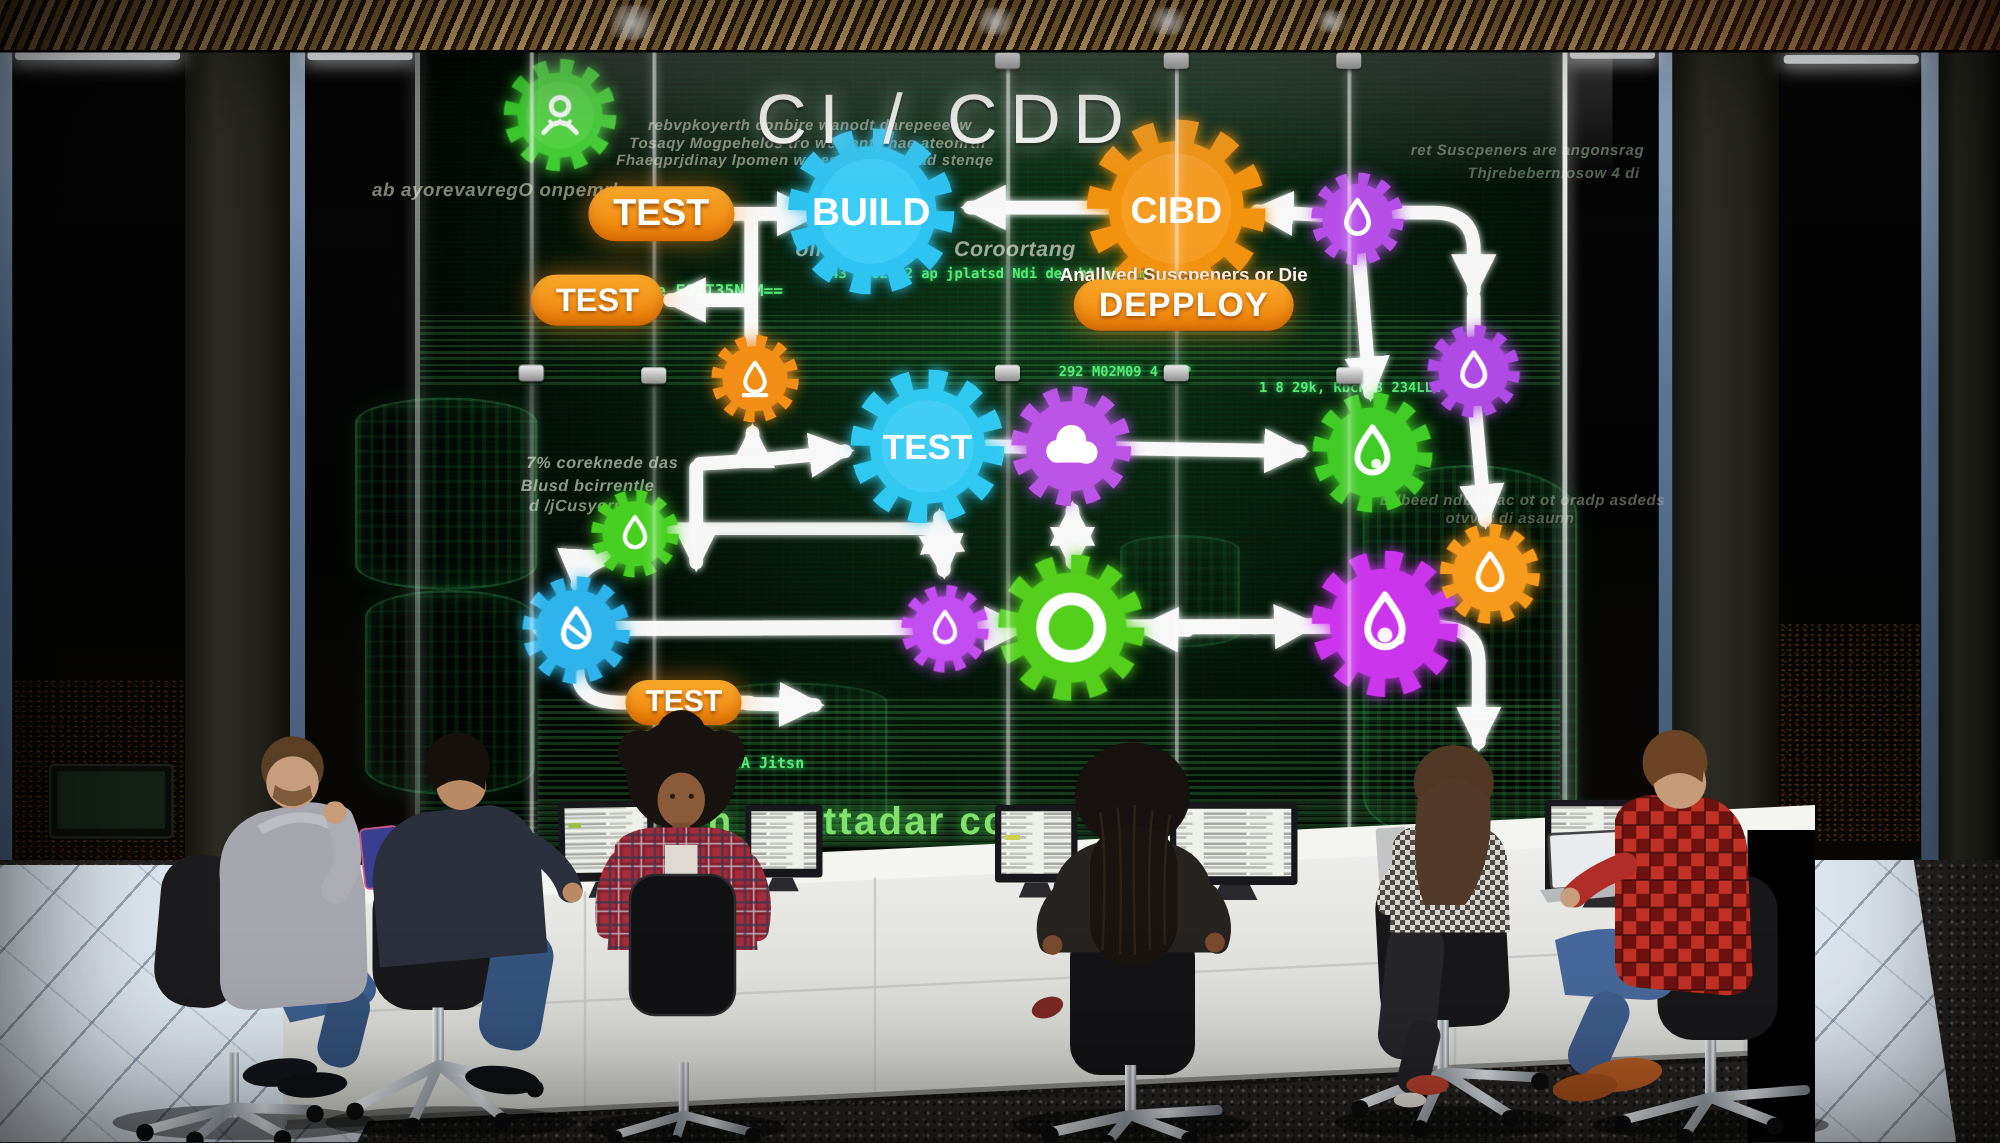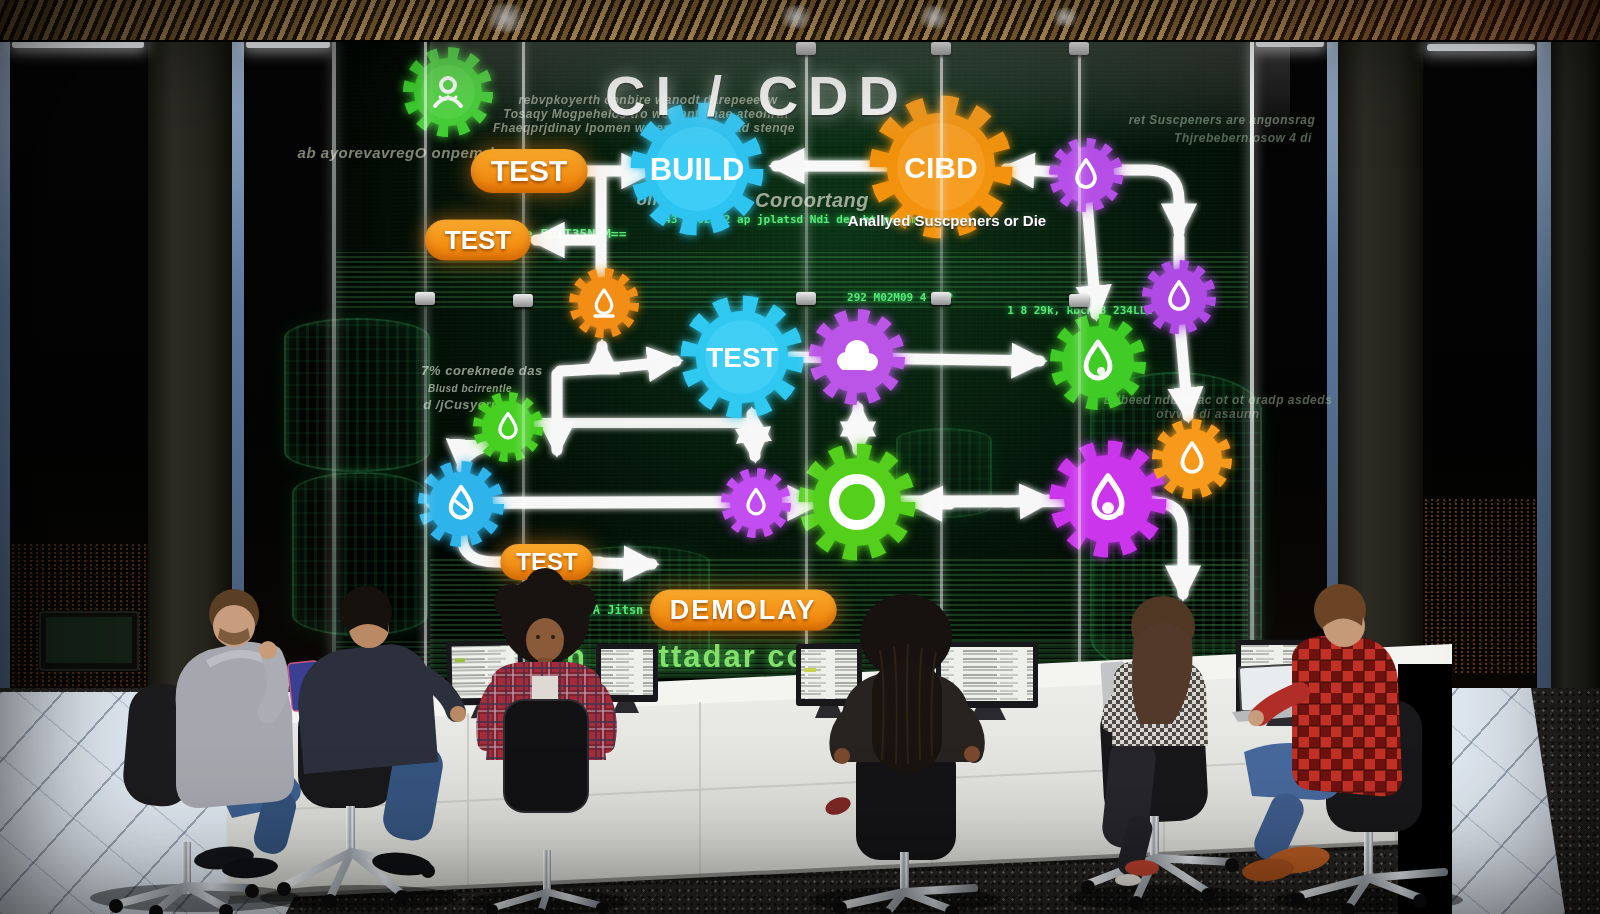--- a/index.html
+++ b/index.html
@@ -39,21 +39,21 @@
   .clamp{width:20px;height:13px;border-radius:3px;background:linear-gradient(180deg,#ececec,#8f8f8f);box-shadow:0 2px 3px rgba(0,0,0,.8);}
   .haze{background:linear-gradient(180deg,rgba(255,255,255,.20),rgba(255,255,255,0));}
 
   
   .ftext{position:absolute;transform:translate(-50%,-50%);white-space:nowrap;color:rgba(205,208,185,.62);
     font-size:12px;font-weight:bold;font-style:italic;letter-spacing:.5px;}
   .gtext{position:absolute;transform:translate(-50%,-50%);white-space:nowrap;color:#57e878;font-weight:bold;
     font-family:"DejaVu Sans Mono",monospace;font-size:12px;text-shadow:0 0 6px rgba(60,255,110,.85);}
   .script{position:absolute;transform:translate(-50%,-50%);white-space:nowrap;color:#82e06c;font-size:31px;font-weight:bold;
     letter-spacing:2px;text-shadow:0 0 12px rgba(100,255,100,.75);}
-  .title{position:absolute;transform:translate(-50%,-50%);white-space:nowrap;color:#f4f4f2;font-size:56px;font-weight:700;
+  .title{position:absolute;transform:translate(-50%,-50%);white-space:nowrap;color:#f4f4f2;font-size:56px;font-weight:400;
     letter-spacing:10px;text-shadow:0 0 16px rgba(255,255,255,.55),0 2px 2px rgba(0,0,0,.6);}
   .note{position:absolute;transform:translate(-50%,-50%);white-space:nowrap;color:#fff;font-size:15px;font-weight:bold;
     text-shadow:0 1px 2px rgba(0,0,0,.8),0 0 6px rgba(255,255,255,.3);}
   .badge{position:absolute;transform:translate(-50%,-50%);white-space:nowrap;color:#fff;font-weight:bold;
     background:linear-gradient(180deg,#f8a92c,#ee7e05);border-radius:40px;padding:5px 20px;
     text-shadow:0 2px 3px rgba(110,45,0,.65);box-shadow:0 0 22px rgba(255,145,25,.55),inset 0 -5px 9px rgba(150,60,0,.35);}
 
   
   .floor{left:0;top:688px;width:1600px;height:226px;background-color:#262422;
     background-image:radial-gradient(rgba(225,225,218,.30) 1px,transparent 1.5px),
@@ -106,27 +106,27 @@
   <div class="abs drum" style="left:292px;top:472px;width:132px;height:160px;opacity:.55"></div>
   <div class="abs drum" style="left:556px;top:546px;width:150px;height:118px;opacity:.45"></div>
   <div class="abs drum" style="left:1090px;top:372px;width:168px;height:300px;opacity:.6"></div>
   <div class="abs drum" style="left:896px;top:428px;width:92px;height:86px;opacity:.4"></div>
 
   <span class="ftext" style="left:648px;top:100px">rebvpkoyerth conbire wanodt darepeeeew</span>
   <span class="ftext" style="left:646px;top:114px">Tosaqy Mogpehelos tro wemante nae ateonrth</span>
   <span class="ftext" style="left:644px;top:128px">Fhaeqprjdinay lpomen wo esnungqee zad stenqe</span>
   <span class="ftext" style="left:398px;top:152px;font-size:15px">ab ayorevavregO onpemrk</span>
   <span class="ftext" style="left:663px;top:200px;font-size:17px;color:rgba(195,200,180,.8)">ollebd</span>
-  <span class="ftext" style="left:812px;top:200px;font-size:20px;color:rgba(195,200,180,.8)">Coroortang</span>
+  <span class="ftext" style="left:812px;top:200px;font-size:17px;color:rgba(195,200,180,.8)">Coroortang</span>
   <span class="ftext" style="left:1222px;top:120px;color:rgba(160,190,160,.55)">ret Suscpeners are angonsrag</span>
   <span class="ftext" style="left:1243px;top:138px;color:rgba(160,190,160,.5)">Thjrebeberniosow 4 di</span>
   <span class="ftext" style="left:1218px;top:400px;color:rgba(170,185,160,.5)">Bdbeed ndbninac ot ot oradp asdeds</span>
   <span class="ftext" style="left:1208px;top:414px;color:rgba(170,185,160,.45)">otvver di asaunn</span>
   <span class="ftext" style="left:482px;top:370px;font-size:13px;color:rgba(200,210,190,.7)">7% coreknede das</span>
-  <span class="ftext" style="left:470px;top:388px;font-size:10px;color:rgba(200,210,190,.7)">Blusd bcirrentle</span>
+  <span class="ftext" style="left:470px;top:388px;font-size:13px;color:rgba(200,210,190,.7)">Blusd bcirrentle</span>
   <span class="ftext" style="left:462px;top:404px;font-size:13px;color:rgba(200,210,190,.65)">d /jCusyerrl</span>
 
   <span class="gtext" style="left:560px;top:233px;font-size:13px">fhone EOIT35NEM==</span>
   <span class="gtext" style="left:790px;top:219px;font-size:11px">43 6202.42 ap jplatsd Ndi den bt pfaim</span>
   <span class="gtext" style="left:1080px;top:310px;font-size:11px">1 8 29k, Rbck-8 234LL2</span>
   <span class="gtext" style="left:900px;top:297px;font-size:11px">292 M02M09 4 ffP</span>
   <span class="gtext" style="left:600px;top:610px;font-size:12px">ANGSIA Jitsn</span>
   <span class="script" style="left:712px;top:657px">n angttadar comp</span>
 
   <svg width="1600" height="914" viewBox="0 0 1600 914">
@@ -316,22 +316,22 @@
   <div class="abs ceiling-shade"></div>
   <div class="abs clight" style="left:480px;top:4px;width:52px;height:28px"></div>
   <div class="abs clight" style="left:776px;top:6px;width:40px;height:22px"></div>
   <div class="abs clight" style="left:914px;top:6px;width:40px;height:22px"></div>
   <div class="abs clight" style="left:1048px;top:8px;width:34px;height:18px"></div>
 
   <div class="title" style="left:757px;top:95px">CI / CDD</div>
   <div class="badge" style="left:529px;top:171px;font-size:30px">TEST</div>
   <div class="badge" style="left:478px;top:240px;font-size:26px">TEST</div>
   <div class="note" style="left:947px;top:220px">Anallyed Suscpeners or Die</div>
+  <div class="badge" style="left:947px;top:244px;font-size:27px;letter-spacing:1px">DEPPLOY</div>
   <div class="badge" style="left:547px;top:562px;font-size:24px;padding:4px 16px">TEST</div>
-  <div class="badge" style="left:743px;top:610px;font-size:27px;letter-spacing:2px">DEMOLAY</div>
 
   <div class="abs floor"></div>
   <div class="abs flight" style="left:0;top:692px;width:420px;height:222px;clip-path:polygon(0 0,95% 0,68% 100%,0 100%)"></div>
   <div class="abs flight" style="left:1395px;top:688px;width:170px;height:226px;clip-path:polygon(20% 0,80% 0,100% 100%,5% 100%)"></div>
 
   <svg width="1600" height="914" viewBox="0 0 1600 914">
     <defs>
       <linearGradient id="chrome" x1="0" y1="0" x2="1" y2="0">
         <stop offset="0" stop-color="#f5f7f9"></stop>
           <stop offset=".45" stop-color="#9aa1a8"></stop>

